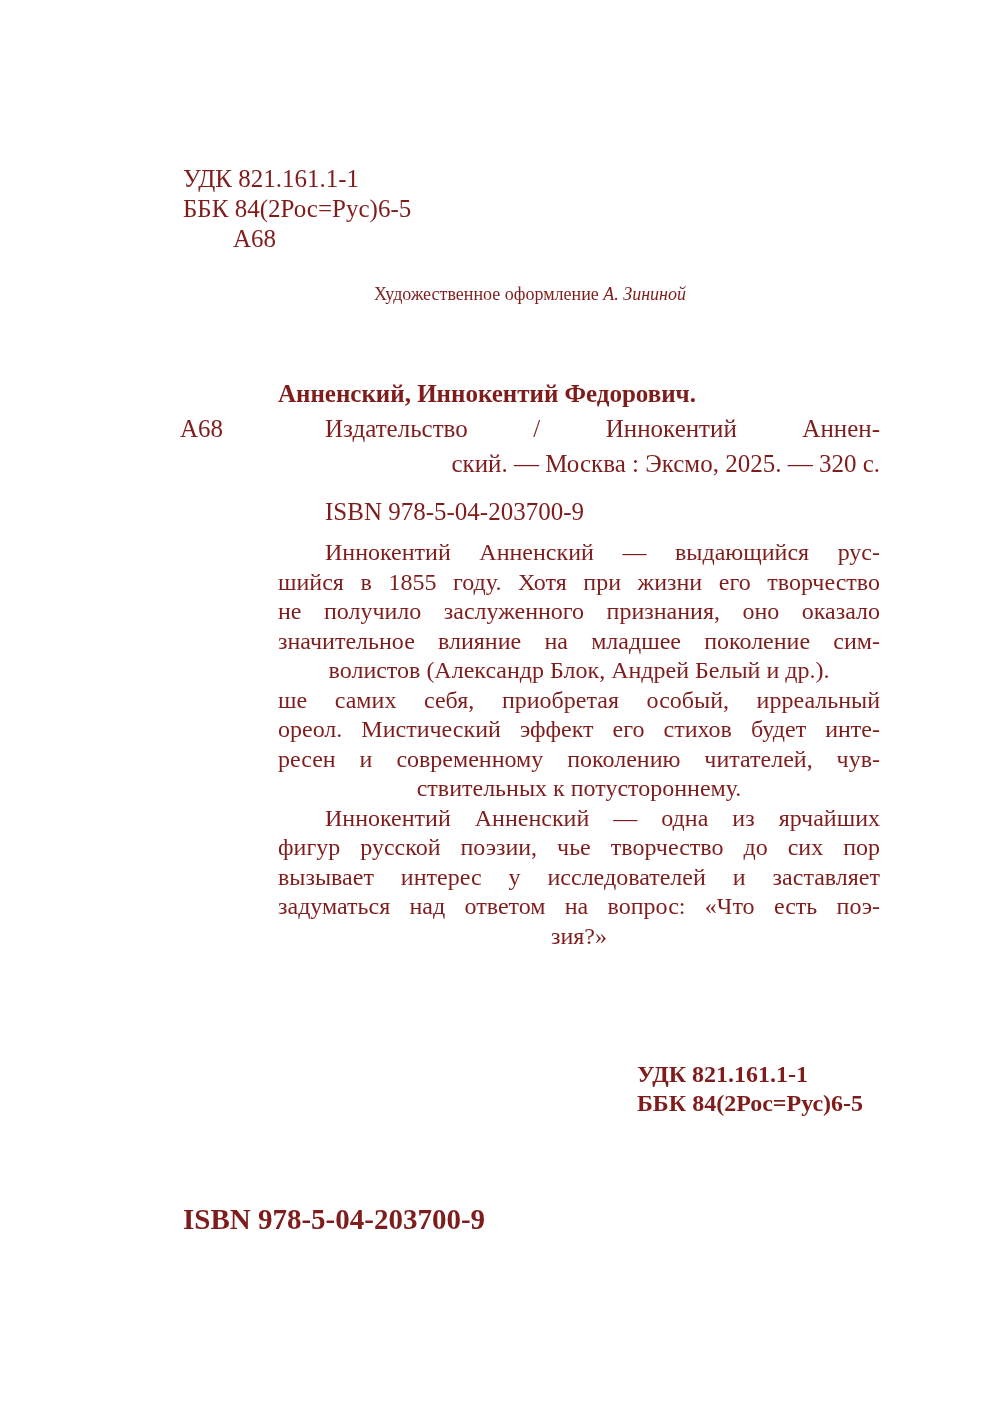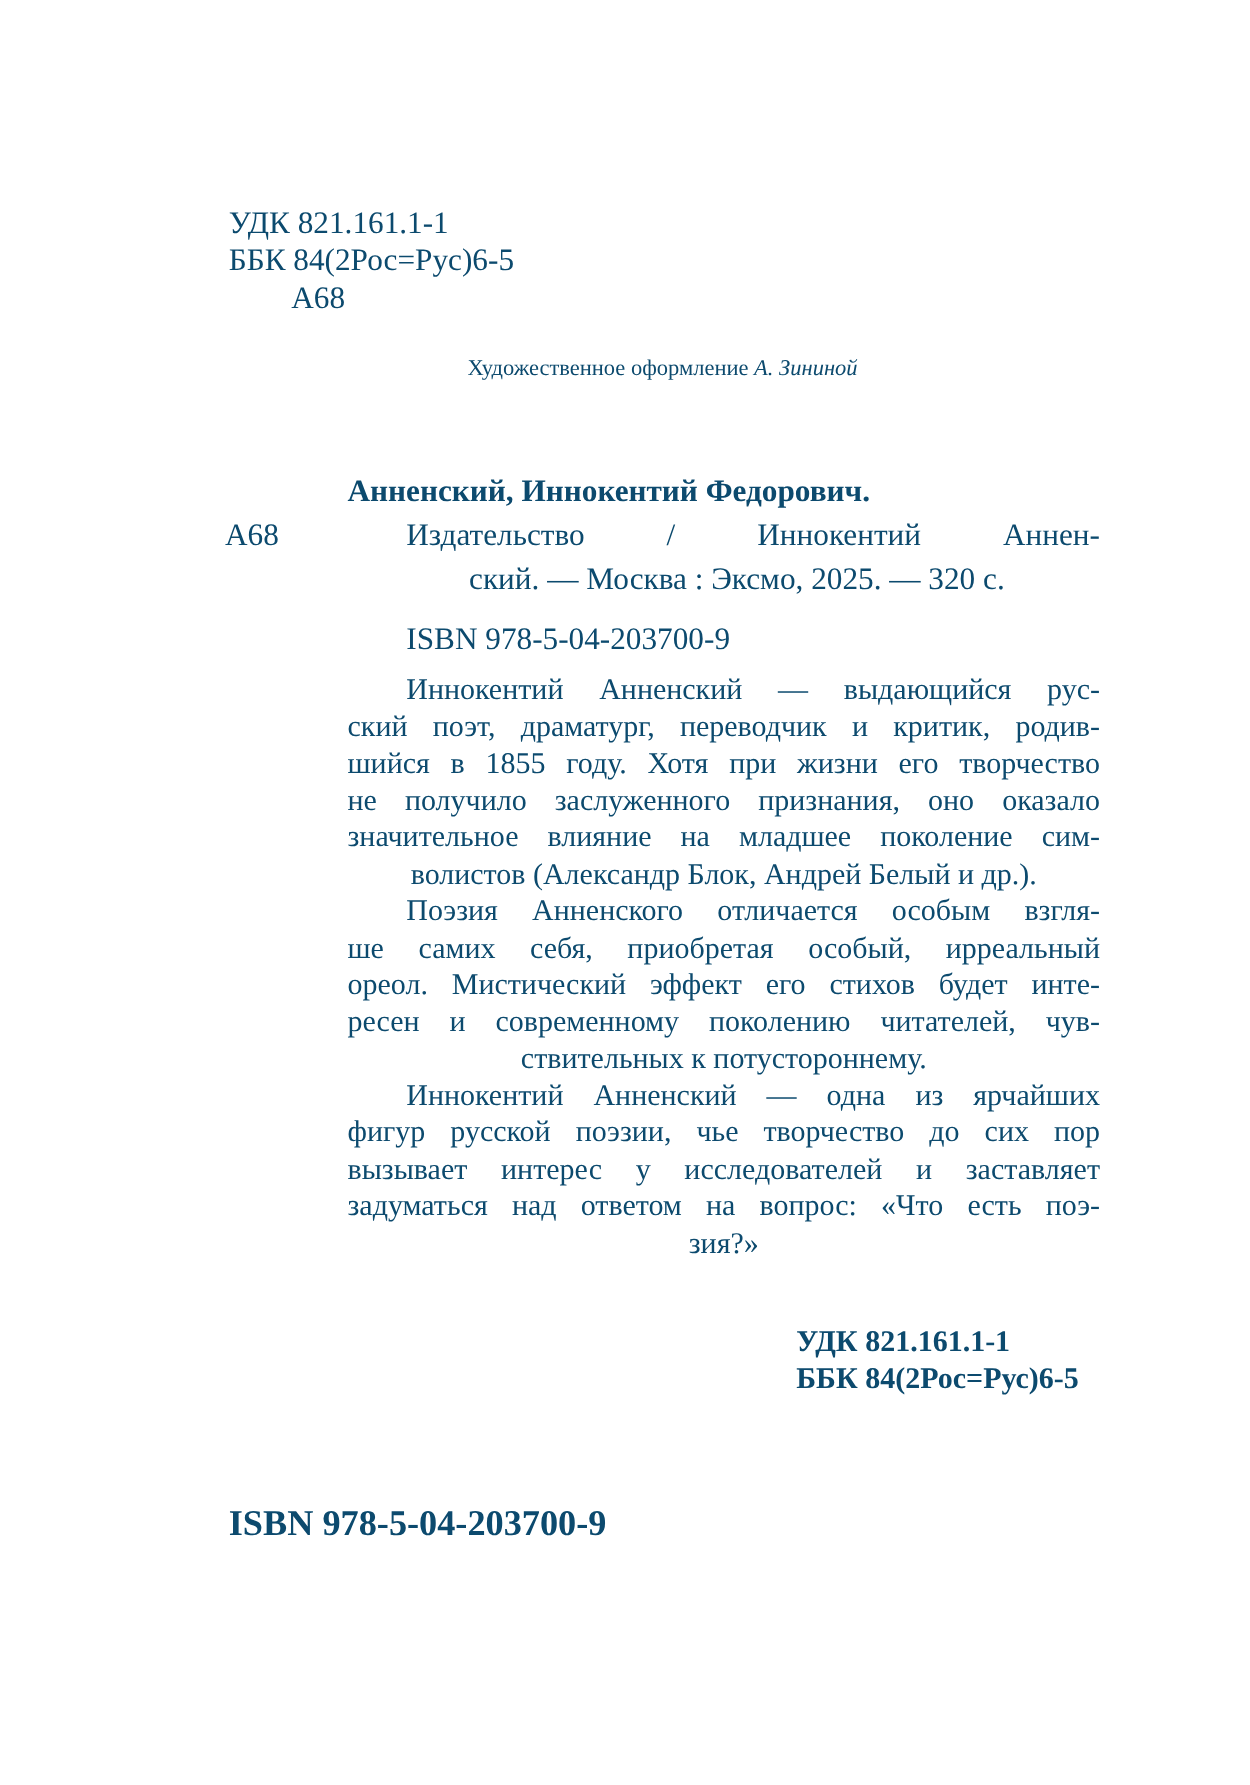--- a/index.html
+++ b/index.html
@@ -1,21 +1,21 @@
 <!DOCTYPE html>
 <html lang="ru"><head>
 <meta charset="utf-8">
 <style>
   html,body{margin:0;padding:0;background:#e8e8e8;}
   .page{
     position:relative;
     width:1000px;height:1428px;
     margin:0 auto;
     background:#ffffff;
-    color:#0c4a6e;
+    color:#7f1d1d;
     font-family:"Liberation Serif","DejaVu Serif",serif;
     overflow:hidden;
   }
   
   .top-codes{
     position:absolute;left:183px;top:164px;
     font-size:25px;line-height:30px;white-space:nowrap;
   }
   .top-codes .author-code{padding-left:50px;}
   
@@ -31,21 +31,21 @@
   }
   .card .heading{font-weight:bold;}
   .card .margin-code{
     position:absolute;left:-98px;top:35px;
     font-weight:normal;white-space:nowrap;
   }
   .card .jl{
     text-align:justify;text-align-last:justify;
     text-indent:47px;
   }
-  .card .cont{text-align:center;margin-left:21px;}
+  .card .cont{text-align:right;margin-left:21px;}
   .card .isbn{margin-top:13px;padding-left:47px;}
   
   .annotation{
     position:absolute;left:278px;top:538px;width:602px;
     font-size:24px;line-height:29.5px;
   }
   .annotation .jl{text-align:justify;text-align-last:justify;}
   .annotation .ll{text-align:center;}
   .annotation .fi{text-indent:47px;}
   
@@ -85,27 +85,25 @@
   <div class="card">
     <div class="margin-code">А68</div>
     <div class="heading">Анненский, Иннокентий Федорович.</div>
     <div class="jl">Издательство / Иннокентий Аннен-</div>
     <div class="cont">ский. — Москва : Эксмо, 2025. — 320 с.</div>
     <div class="isbn">ISBN 978-5-04-203700-9</div>
   </div>
 
   <div class="annotation">
     <div class="jl fi">Иннокентий Анненский — выдающийся рус-</div>
-    <div class="jl">ский поэт, драматург, переводчик и критик, родив-</div>
     <div class="jl">шийся в 1855 году. Хотя при жизни его творчество</div>
     <div class="jl">не получило заслуженного признания, оно оказало</div>
     <div class="jl">значительное влияние на младшее поколение сим-</div>
     <div class="ll">волистов (Александр Блок, Андрей Белый и др.).</div>
 
-    <div class="jl fi">Поэзия Анненского отличается особым взгля-</div>
     <div class="jl">ше самих себя, приобретая особый, ирреальный</div>
     <div class="jl">ореол. Мистический эффект его стихов будет инте-</div>
     <div class="jl">ресен и современному поколению читателей, чув-</div>
     <div class="ll">ствительных к потустороннему.</div>
 
     <div class="jl fi">Иннокентий Анненский — одна из ярчайших</div>
     <div class="jl">фигур русской поэзии, чье творчество до сих пор</div>
     <div class="jl">вызывает интерес у исследователей и заставляет</div>
     <div class="jl">задуматься над ответом на вопрос: «Что есть поэ-</div>
     <div class="ll">зия?»</div>

